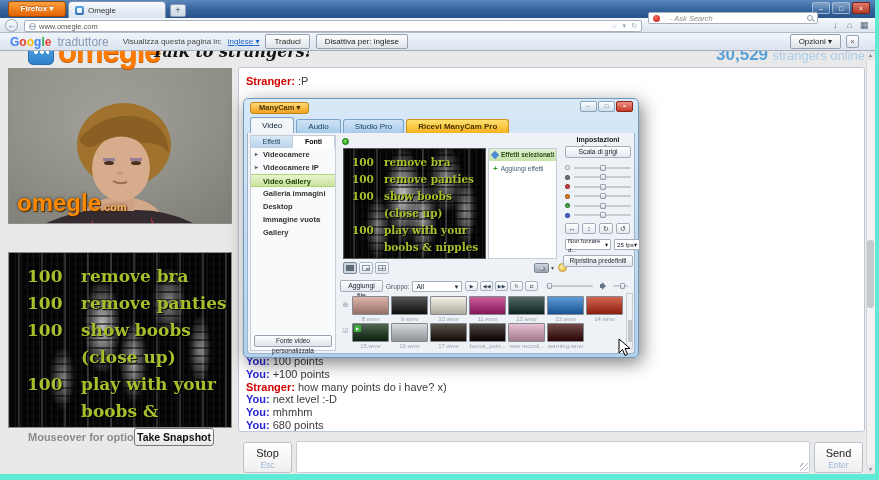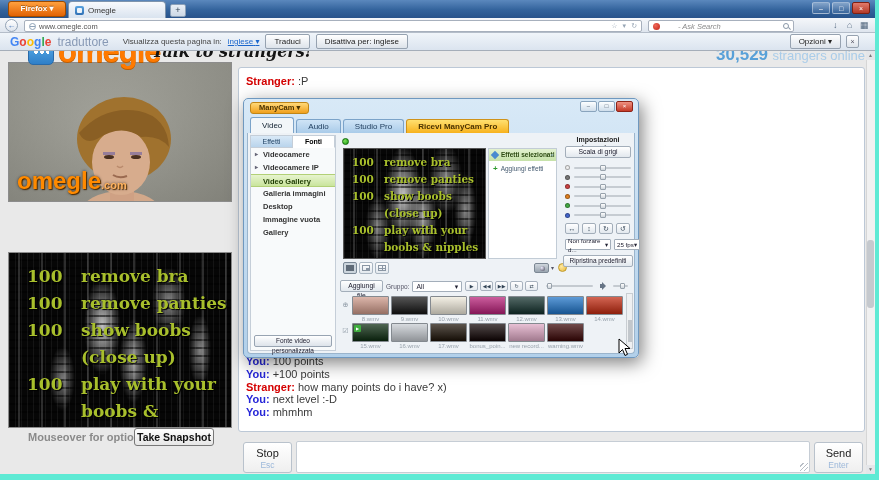--- a/index.html
+++ b/index.html
@@ -33,22 +33,22 @@
        background:linear-gradient(#f5f7fa,#dee5ee);border-bottom:1px solid #b4bdc9}
   .backbtn{position:absolute;left:5px;top:19px;width:13px;height:13px;border-radius:50%;
            background:linear-gradient(#ffffff,#dde4ee);border:1px solid #93a3b5;color:#3a6db5;
            font-size:8px;line-height:11px;text-align:center}
   .urlbar{position:absolute;left:24px;top:20px;width:618px;height:12px;background:#fff;
           border:1px solid #a7b0bd;border-radius:2px;font-size:7.5px;color:#555;
           display:flex;align-items:center;gap:3px;padding:0 4px}
   .globe{width:7px;height:7px;border:1px solid #8fa3b8;border-radius:50%;flex:none;
          background:linear-gradient(transparent 42%,#8fa3b8 42%,#8fa3b8 58%,transparent 58%)}
   .urlicons{margin-left:auto;display:flex;gap:5px;color:#97a5b4;font-size:7px;line-height:10px}
-  .searchbox{position:absolute;left:648px;top:20px;width:146px;height:12px;background:#fff;
-             border:1px solid #a7b0bd;border-radius:2px;display:flex;align-items:center;gap:18px;
+  .searchbox{position:absolute;left:648px;top:12px;width:170px;height:12px;background:#fff;
+             border:1px solid #a7b0bd;border-radius:2px;display:flex;align-items:center;gap:10px;
              padding:0 4px;font-size:7.5px;color:#8a8a8a;font-style:italic}
   .askicon{width:7px;height:7px;border-radius:50%;background:radial-gradient(circle at 35% 35%,#f06a5a,#c01f14);flex:none}
   .lens{width:6px;height:6px;border:1px solid #8a98a8;border-radius:50%;position:relative;margin-left:auto;flex:none}
   .lens::after{content:"";position:absolute;left:4px;top:4px;width:3px;height:1px;background:#8a98a8;transform:rotate(45deg)}
   .navic{position:absolute;top:19px;color:#51667d;font-size:9px;line-height:13px}
 
   .gbar{position:absolute;left:0;top:33px;width:100%;height:18px;z-index:6;
         background:linear-gradient(#f0f5fa,#dbe4ef);border-bottom:1px solid #a5aeb9;
         display:flex;align-items:center;padding:0 10px;gap:6px;font-size:8px;color:#444}
   #glogo{font:bold 12px "Liberation Sans",sans-serif;letter-spacing:0}
@@ -70,21 +70,21 @@
   .logotext{position:absolute;left:58px;top:36px;z-index:1;font:bold 31px/31px "Liberation Sans",sans-serif;
             color:#ff7a00;letter-spacing:-1px;text-shadow:0 1px 0 #bd5d00}
   .tagline{position:absolute;left:152px;top:42px;z-index:1;
            font:bold italic 16px "DejaVu Serif",serif;color:#141414}
   .online{position:absolute;left:690px;top:45px;width:175px;text-align:right;z-index:1;white-space:nowrap}
   .oncount{font:bold 17px "Liberation Sans",sans-serif;color:#58a0d8}
   .onlabel{font-size:13px;color:#a9cce9}
 
   
   .cam{position:absolute;left:8px;width:224px;border:1px solid #8c8c8c;overflow:hidden;background:#000}
-  #cam1{top:62px;height:140px}
+  #cam1{top:68px;height:156px}
   #cam2{top:252px;height:176px}
   .wm{position:absolute;left:8px;bottom:6px;font:bold 24px "Liberation Sans",sans-serif;color:#ff8a00;
       text-shadow:1px 1px 1px #4d2a00,0 0 3px rgba(0,0,0,.6)}
   .wm small{font-size:11px;color:#ffb25e}
   .matrix{background-color:#060606;background-image:
       repeating-linear-gradient(90deg,rgba(255,255,255,.06) 0 1px,transparent 1px 6px),
       repeating-linear-gradient(90deg,transparent 0 9px,rgba(255,255,255,.16) 9px 11px,transparent 11px 23px),
       repeating-linear-gradient(0deg,transparent 0 6px,rgba(0,0,0,.55) 6px 8px),
       radial-gradient(ellipse 26px 70px at 42% 42%,rgba(255,255,255,.75),transparent 70%),
       radial-gradient(ellipse 20px 60px at 56% 62%,rgba(255,255,255,.6),transparent 70%),
@@ -380,20 +380,21 @@
   <div class="chat">
     <div class="msgs" id="msgs-top">
           <div class="msg"><span class="from-stranger">Stranger:</span> :P</div>
         </div>
     <div class="msgs" id="msgs-bot">
           <div class="msg"><span class="from-you">You:</span> 100 points</div>
           <div class="msg"><span class="from-you">You:</span> +100 points</div>
           <div class="msg"><span class="from-stranger">Stranger:</span> how many points do i have? x)</div>
           <div class="msg"><span class="from-you">You:</span> next level :-D</div>
           <div class="msg"><span class="from-you">You:</span> mhmhm</div>
+          <div class="msg"><span class="from-you">You:</span> 680 points</div>
         </div>
   </div>
 
   <div class="bigbtn" id="stopbtn">
     <span>Stop</span><span class="hint">Esc</span>
   </div>
   <textarea class="inputarea" style=""></textarea>
   <div class="grip"></div>
   <div class="bigbtn" id="sendbtn">
     <span>Send</span><span class="hint">Enter</span>

